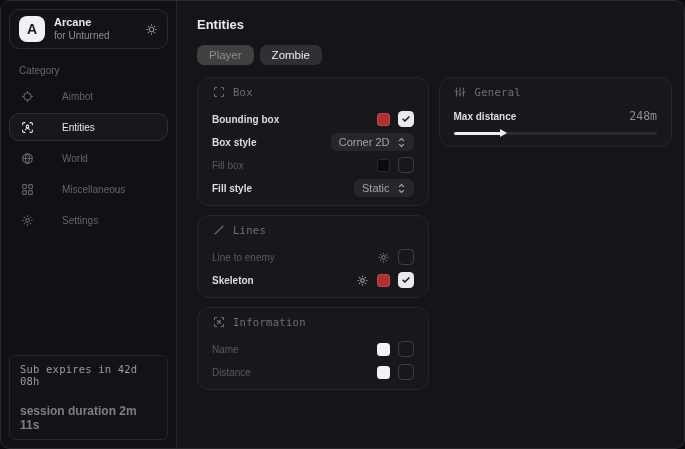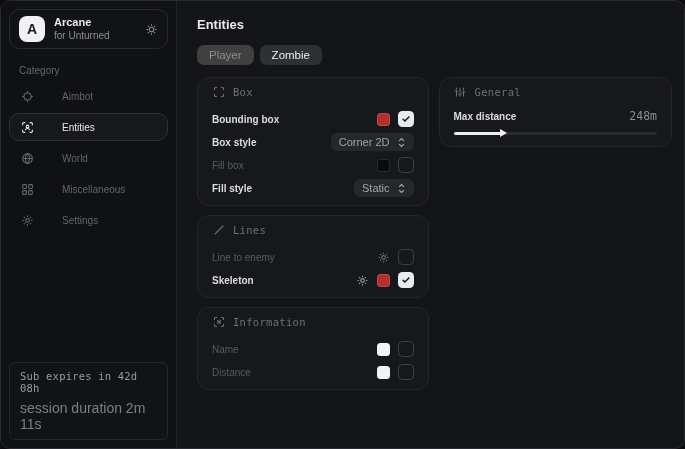--- a/index.html
+++ b/index.html
@@ -31,21 +31,21 @@
     display:flex; align-items:center; gap:28px; height:28px; padding:0 10px;
     color:#63656c; font-size:10px; border:1px solid transparent; border-radius:10px; cursor:pointer;
   }
   .nav-item.active { background:#17181c; border-color:#2e3035; color:#e8e9ec; }
   .nav-item .ico { display:flex; width:14px; justify-content:center; }
   .sidebar-spacer { flex:1; }
   .footer-card {
     border:1px solid #26272c; border-radius:6px; padding:7px 10px; background:#121316;
   }
   .footer-line1 { font-family:"DejaVu Sans Mono", monospace; font-size:10.5px; color:#999ba1; letter-spacing:0.2px; }
-  .footer-line2 { font-size:14px; color:#7d7f85; font-weight:normal; margin-top:6px; }
+  .footer-line2 { font-size:12px; color:#7d7f85; font-weight:bold; margin-top:17px; }
   
   .main { flex:1; padding:16px 12px 0 20px; overflow:hidden; }
   .page-title { font-size:13px; font-weight:bold; color:#e8e9ec; }
   .tabs { display:flex; gap:6px; margin-top:13px; }
   .tab {
     font-size:11.5px; padding:4px 12px; border-radius:7px; background:#404040;
     color:#8b8d93; cursor:pointer; border:none; font-family:inherit;
   }
   .tab.active { background:#2e3034; color:#eceded; }
   .content { display:flex; gap:10px; margin-top:12px; align-items:flex-start; }

